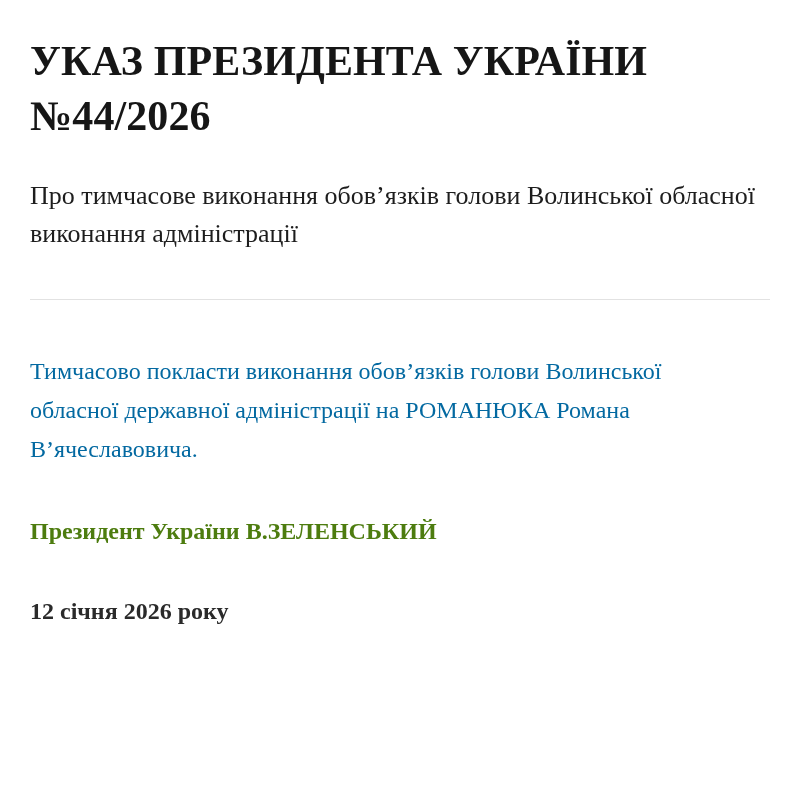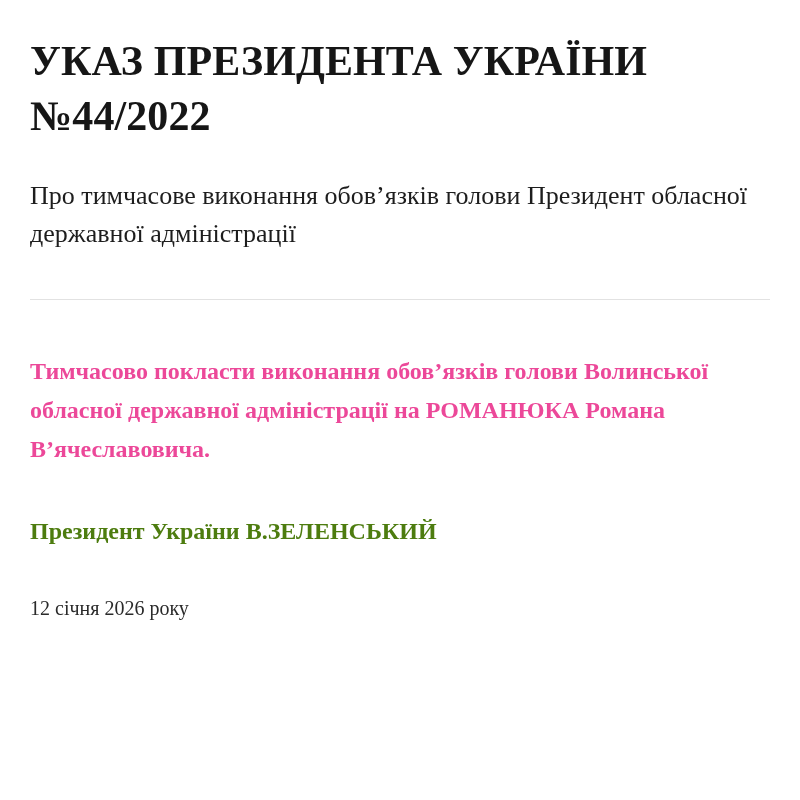--- a/index.html
+++ b/index.html
@@ -41,48 +41,48 @@
   }
   .divider {
     height: 1px;
     background: #e2e2e2;
     width: 740px;
     margin: 0 0 52px 0;
   }
   .decree-body {
     font-size: 24px;
     line-height: 1.62;
-    font-weight: 700;
-    color: #ec4899;
+    font-weight: 400;
+    color: #0369a1;
     margin: 0 0 44px 0;
     max-width: 680px;
   }
   .signature {
     font-size: 24px;
     line-height: 1.5;
     font-weight: 700;
     color: #4d7c0f;
     margin: 0 0 44px 0;
   }
   .decree-date {
-    font-size: 20px;
+    font-size: 24px;
     line-height: 1.5;
-    font-weight: 400;
+    font-weight: 700;
     color: #2a2a2a;
     margin: 0;
   }
 </style>
 </head>
 <body>
 
 <div class="page">
 
-  <h1 class="decree-title">УКАЗ ПРЕЗИДЕНТА УКРАЇНИ №44/2022</h1>
+  <h1 class="decree-title">УКАЗ ПРЕЗИДЕНТА УКРАЇНИ №44/2026</h1>
 
-  <h2 class="decree-subject">Про тимчасове виконання обов’язків голови Президент обласної державної адміністрації</h2>
+  <h2 class="decree-subject">Про тимчасове виконання обов’язків голови Волинської обласної виконання адміністрації</h2>
 
   <div class="divider"></div>
 
   <p class="decree-body">Тимчасово покласти виконання обов’язків голови Волинської обласної державної адміністрації на РОМАНЮКА Романа В’ячеславовича.</p>
 
   <p class="signature">Президент України В.ЗЕЛЕНСЬКИЙ</p>
 
   <p class="decree-date">12 січня 2026 року</p>
 
 </div>

